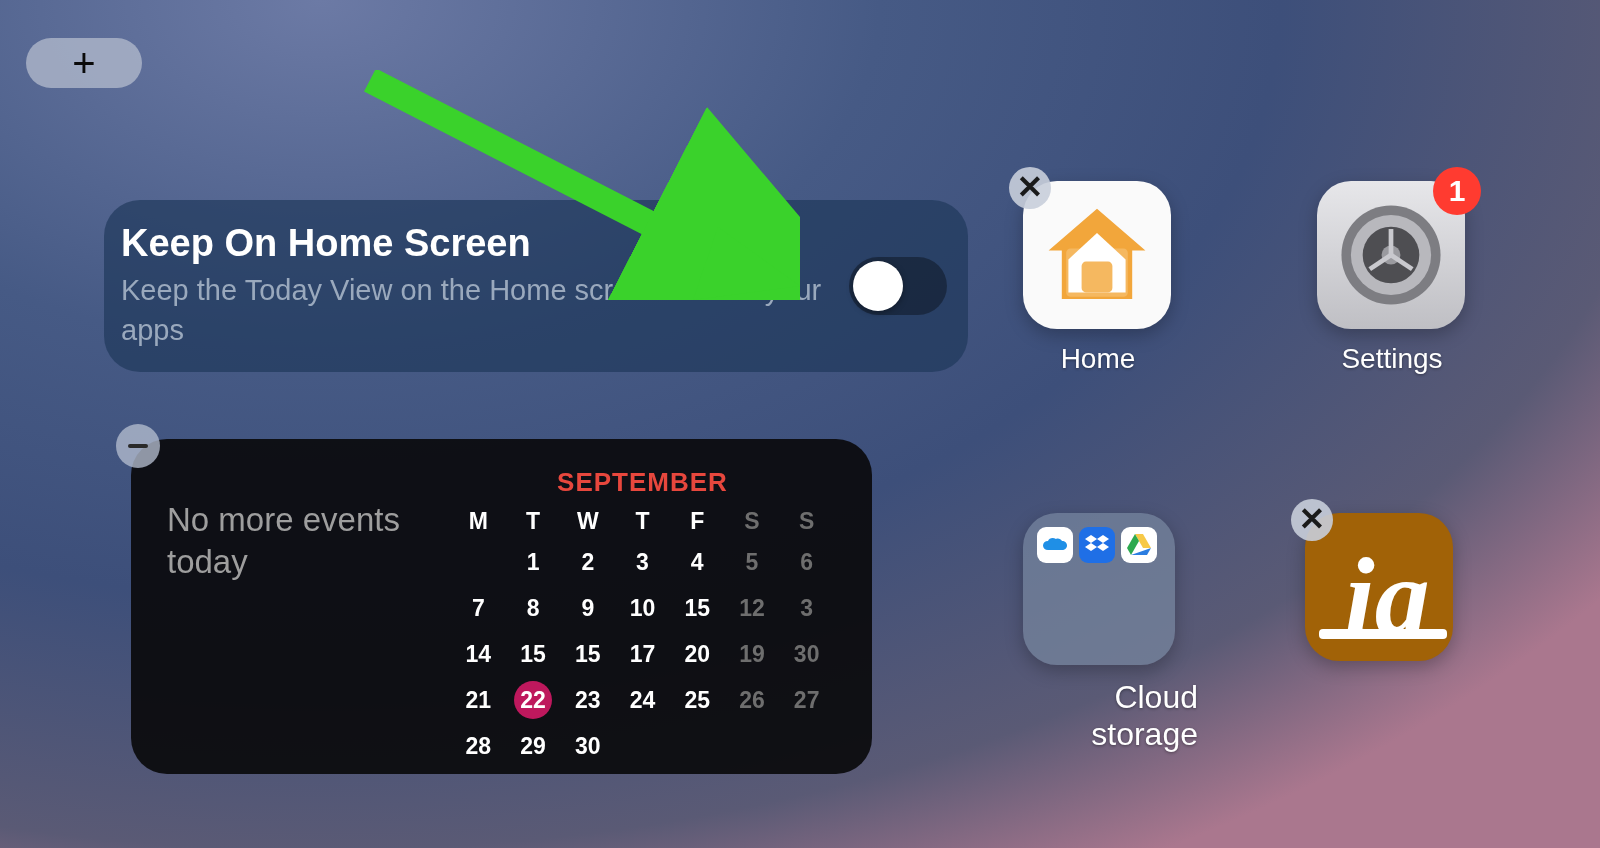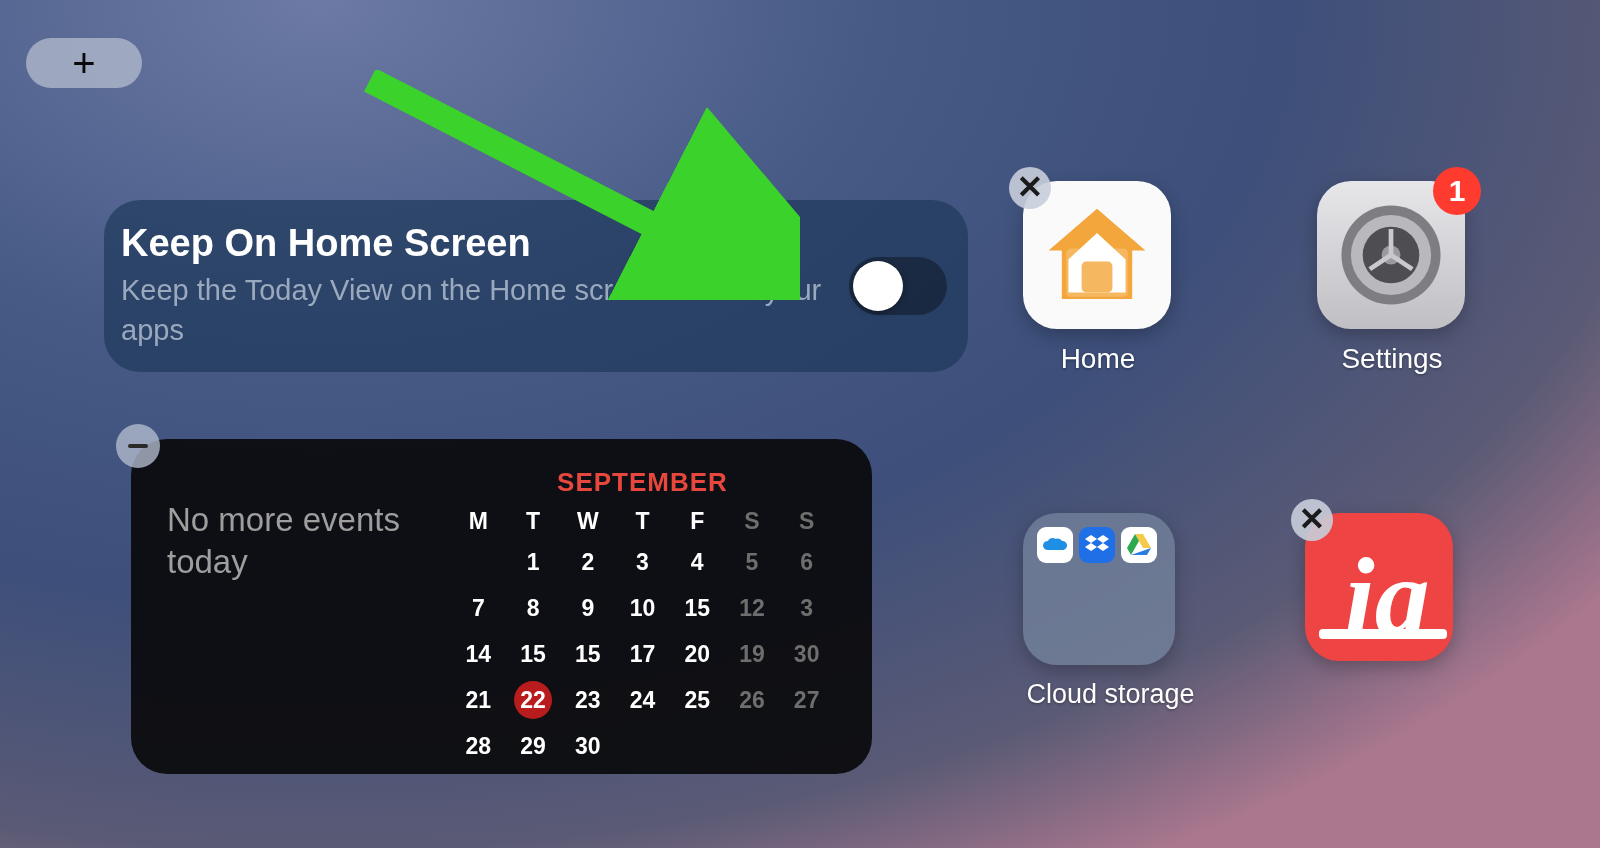--- a/index.html
+++ b/index.html
@@ -74,21 +74,21 @@
     }
     .cal-left .msg { font-size: 33px; line-height: 1.28; }
     .cal-right { flex: 1; padding: 28px 38px 12px 0; }
     .cal-month { text-align: center; color: #e7473d; font-weight: 700; font-size: 26px; letter-spacing: 1px; margin-bottom: 10px; }
     .cal-grid { display: grid; grid-template-columns: repeat(7, 1fr); text-align: center; row-gap: 8px; }
     .cal-head { font-weight: 700; font-size: 23px; }
     .cal-head.wk { color: #6e6e6e; }
     .cal-cell { font-size: 23px; font-weight: 600; height: 38px; display:flex; align-items:center; justify-content:center; }
     .cal-cell.wk { color: #6e6e6e; }
     .cal-cell.today .bubble {
-      width: 38px; height: 38px; border-radius: 50%; background: #b91c1c; display:flex; align-items:center; justify-content:center;
+      width: 38px; height: 38px; border-radius: 50%; background: #be185d; display:flex; align-items:center; justify-content:center;
     }
     .cal-cell.empty { visibility: hidden; }
 
     
     .app {
       position: absolute; width: 150px; text-align: center;
     }
     .app .icon {
       width: 148px; height: 148px; border-radius: 34px; position: relative;
       box-shadow: 0 6px 18px rgba(0,0,0,0.25);
@@ -108,23 +108,23 @@
     #app-home { top: 181px; left: 1023px; }
     #app-home .icon { background: #fafafa; display:flex; align-items:center; justify-content:center;}
     #app-settings { top: 181px; left: 1317px; }
     #app-settings .icon {
       background: linear-gradient(180deg,#e7e7ea 0%,#bfbfc4 100%);
       display:flex; align-items:center; justify-content:center;
     }
     #app-cloud { top: 513px; left: 1023px; width: 175px; }
     #app-cloud .icon { width: 152px; height: 152px; background: rgba(120,135,160,0.7); padding: 14px; display:flex; flex-wrap:wrap; gap:6px; align-content:flex-start; }
     .mini-app { width: 36px; height: 36px; border-radius: 9px; display:flex; align-items:center; justify-content:center; font-size:20px; }
-    #app-cloud .label { font-size: 27px; }
+    #app-cloud .label { font-size: 32px; text-align: right; }
     #app-iannotate { top: 513px; left: 1305px; width: 170px; }
-    #app-iannotate .icon { background: #ef4444; display:flex; align-items:flex-end; justify-content:center; overflow:hidden;}
+    #app-iannotate .icon { background: #a16207; display:flex; align-items:flex-end; justify-content:center; overflow:hidden;}
     .ia-text { font-family: 'Brush Script MT', cursive; font-style: italic; font-size: 110px; font-weight: 700; color:#fff; transform: translateX(8px);}
     .ia-underline { position:absolute; bottom:22px; left:14px; right:6px; height:10px; background:#fff; border-radius:4px; }
 
     
     .house-roof { fill:#f2a63b; }
     .house-body { fill:#f5b860; }
     .house-inner { fill:#fff; }
 
     
     .gear-outer { fill:#7d7d82; }

